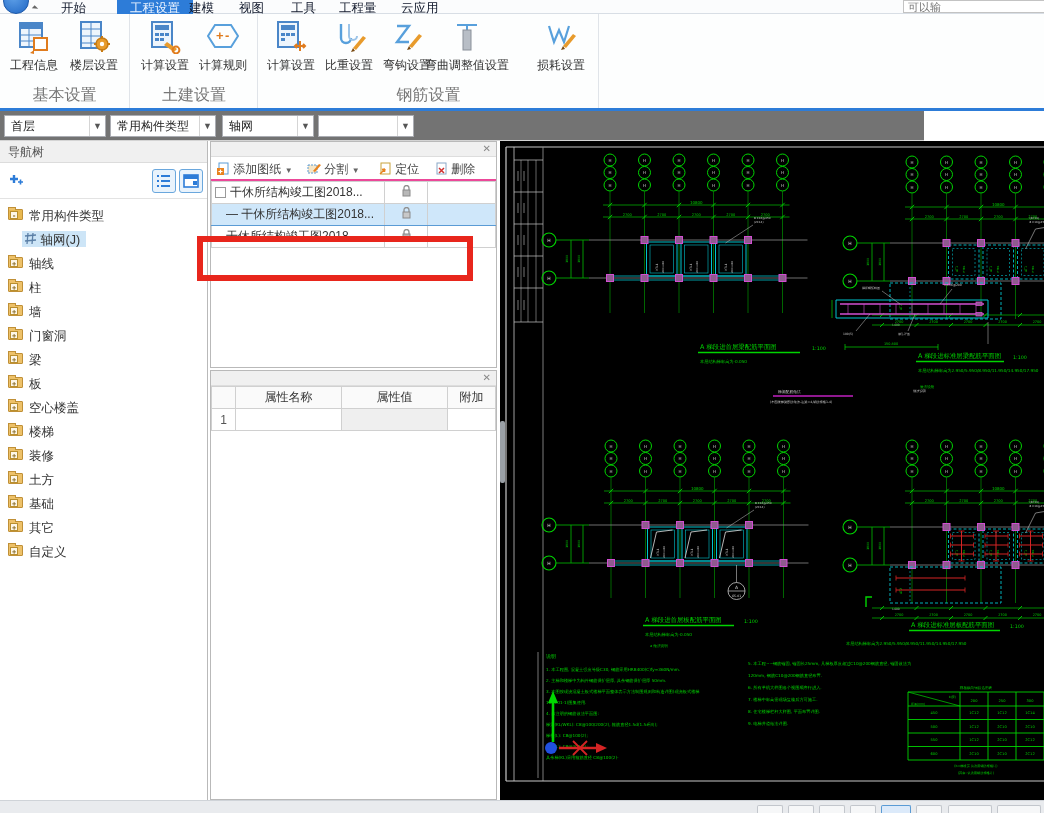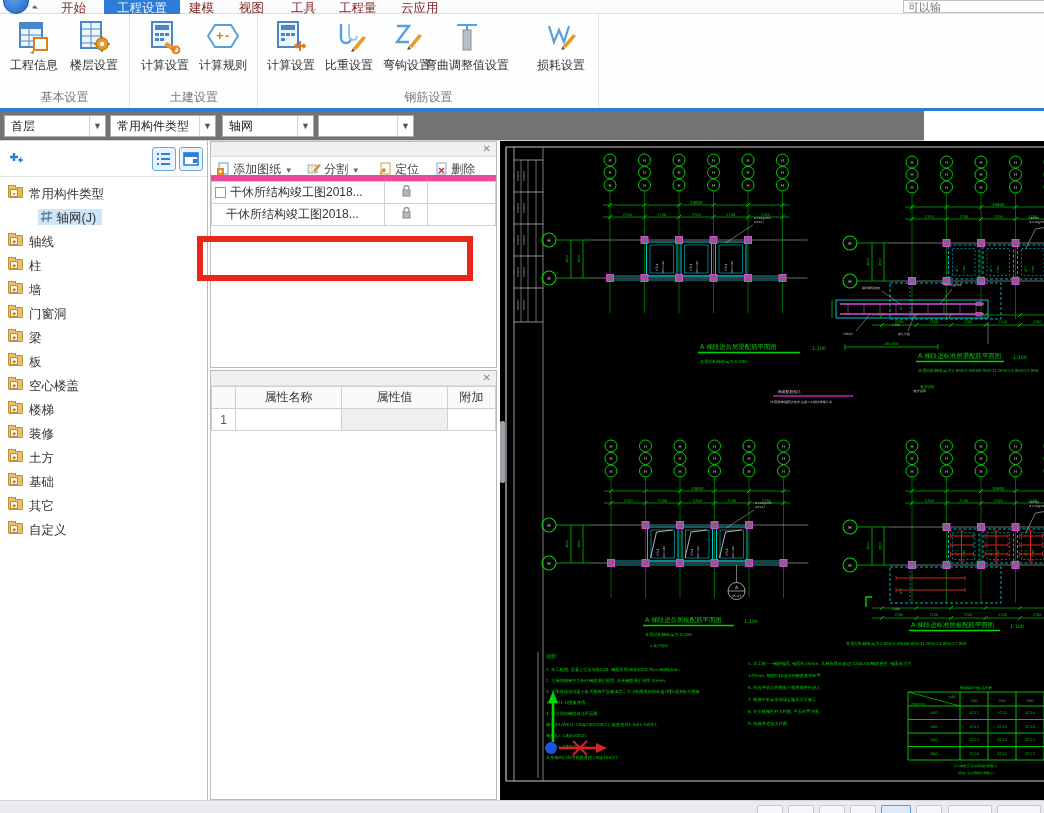--- a/index.html
+++ b/index.html
@@ -3,30 +3,30 @@
 <meta charset="utf-8">
 <style>
   *{margin:0;padding:0;box-sizing:border-box}
   html,body{width:1044px;height:813px;overflow:hidden;background:#fff;
     font-family:"Liberation Sans","DejaVu Sans",sans-serif;font-size:12px;color:#333}
   
   #tabbar{position:absolute;left:0;top:0;width:1044px;height:14px;background:#fbfcfd;border-bottom:1px solid #d8dee5}
   #appbtn{position:absolute;left:3px;top:-12px;width:26px;height:26px;border-radius:50%;
     background:radial-gradient(circle at 40% 35%, #5ea0e8, #1f66c4);border:1px solid #1a57a8}
   #appcaret{position:absolute;left:33px;top:6px;width:0;height:0;border-left:4px solid transparent;border-top:5px solid #666;transform:rotate(-45deg)}
-  .tab{position:absolute;top:0;height:14px;line-height:16px;padding:0 13px;color:#7f1d1d;font-size:12.5px;white-space:nowrap}
+  .tab{position:absolute;top:0;height:14px;line-height:16px;padding:0 13px;color:#0f172a;font-size:12.5px;white-space:nowrap}
   .tab.sel{background:#2d7cd8;color:#eaf3ff}
   #topsearch{position:absolute;left:903px;top:0;width:150px;height:13px;background:#fff;border:1px solid #c3c3c3;
     font-size:11px;color:#9a9a9a;line-height:12px;padding-left:4px;overflow:hidden}
   
   #ribbon{position:absolute;left:0;top:14px;width:1044px;height:94px;background:#fdfefe}
   .rgroup{position:absolute;top:0;height:94px;border-right:1px solid #e0e4e9}
   .rbtn{position:absolute;top:4px;text-align:center;color:#333;font-size:12px}
   .rbtn .ric{display:block;margin:0 auto 3px auto;width:36px;height:36px}
-  .glabel{position:absolute;bottom:2px;width:100%;text-align:center;color:#777;font-size:12px}
+  .glabel{position:absolute;bottom:2px;width:100%;text-align:center;color:#777;font-size:16px}
   #ribbonline{position:absolute;left:0;top:108px;width:1044px;height:3px;background:#2d7cd8}
   
   #combobar{position:absolute;left:0;top:111px;width:924px;height:30px;background:#737373;border-bottom:1px solid #d4d4d4}
   .combo{position:absolute;top:4px;height:22px;background:#fff;border:1px solid #abadb3;font-size:12px;color:#222;
     line-height:20px;padding-left:6px}
   .combo .car{position:absolute;right:0;top:0;width:16px;height:100%;border-left:1px solid #d5d5d5;text-align:center;color:#555;font-size:9px;line-height:20px}
   
   #nav{position:absolute;left:0;top:141px;width:208px;height:659px;background:#fff;border-right:1px solid #b9b9b9}
   #navhdr{height:22px;background:#f0f0f0;border-bottom:1px solid #dcdcdc;line-height:22px;padding-left:8px;color:#555}
   #navtools{height:36px;border-bottom:1px solid #e3e3e3;position:relative}
@@ -37,21 +37,21 @@
   .folder::before{content:'';position:absolute;top:-3px;left:-1px;width:6px;height:2px;background:#edc169;border:1px solid #c09037;border-bottom:none}
   .folder .pm{position:absolute;left:1px;top:1px;width:8px;height:8px;background:#fdf6e8;border:1px solid #b98f2f;font:bold 7px/8px "DejaVu Sans Mono",monospace;color:#7c5f17;text-align:center}
   .selitem{background:#cde5f7;padding:1px 6px 1px 2px}
   
   .panel{position:absolute;left:210px;width:287px;background:#fff;border:1px solid #b9b9b9}
   .phdr{height:15px;background:#f0f0f0;border-bottom:1px solid #ddd;position:relative}
   .pclose{position:absolute;right:5px;top:1px;color:#888;font-size:10px;line-height:12px}
   .ptabs{height:24px;background:#f0f0f0;border-bottom:1px solid #d5d5d5;position:relative}
   .ptab{position:absolute;top:0;height:24px;line-height:24px;padding:0 14px;color:#999}
   .ptab.act{background:#fff;color:#222;font-weight:bold;border-right:1px solid #d5d5d5;border-left:1px solid #d5d5d5}
-  #sheettools{height:24px;line-height:24px;position:relative;font-size:12px;color:#444;border-bottom:6px solid #ec4899}
+  #sheettools{height:24px;line-height:24px;position:relative;font-size:12px;color:#444;border-bottom:2px solid #ec4899}
   .ttool{position:absolute;top:0;white-space:nowrap}
   .ttool .car{font-size:8px;color:#666}
   table.grid{border-collapse:collapse;width:100%;table-layout:fixed;font-size:12px}
   table.grid th,table.grid td{border:1px solid #d0d0d0;height:22px;padding:0 3px;overflow:hidden;white-space:nowrap}
   th.bluehdr{background:#539ad7;color:#fff;font-weight:normal}
   tr.selrow td{background:#cfe7fa;border-top:1px solid #5a9bd5;border-bottom:1px solid #5a9bd5}
   .chk{display:inline-block;width:11px;height:11px;border:1px solid #9a9a9a;background:#fff;vertical-align:-2px;margin-right:4px}
   
   #redbox{position:absolute;left:197px;top:236px;width:276px;height:45px;border:6px solid #e8261c;z-index:50}
   
@@ -62,21 +62,21 @@
   .stub{position:absolute;top:4px;height:9px;background:#f6f7f8;border:1px solid #c2c6cc;border-bottom:none;border-radius:2px 2px 0 0}
   .stub.hl{border-color:#5a9bd5;background:#dceafa}
 </style>
 </head>
 <body>
 
 <div id="tabbar">
   <div id="appbtn"></div>
   <div id="appcaret"></div>
   <span class="tab" style="left:48px">开始</span>
-  <span class="tab sel" style="left:104px">工程设置</span>
+  <span class="tab sel" style="left:117px">工程设置</span>
   <span class="tab" style="left:176px">建模</span>
   <span class="tab" style="left:226px">视图</span>
   <span class="tab" style="left:278px">工具</span>
   <span class="tab" style="left:326px">工程量</span>
   <span class="tab" style="left:388px">云应用</span>
   <input id="topsearch" readonly="" placeholder="可以输" style="">
 </div>
 
 <div id="ribbon">
   <div class="rgroup" style="left:0;width:130px">
@@ -198,20 +198,21 @@
 <div id="ribbonline"></div>
 
 <div id="combobar">
   <div class="combo" style="left:4px;width:102px"><span>首层</span><span class="car">▼</span></div>
   <div class="combo" style="left:110px;width:106px"><span>常用构件类型</span><span class="car">▼</span></div>
   <div class="combo" style="left:222px;width:92px"><span>轴网</span><span class="car">▼</span></div>
   <div class="combo" style="left:318px;width:96px"><span></span><span class="car">▼</span></div>
 </div>
 
 <div id="nav">
+  <div id="navhdr">导航树</div>
   <div id="navtools">
     <svg style="position:absolute;left:6px;top:10px" width="18" height="16" viewBox="0 0 18 16">
       <path d="M4 6 h8 M8 2 v8" stroke="#2d7cd8" stroke-width="2.4"></path>
       <path d="M12 9 h5 M14.5 6.5 v5" stroke="#2d7cd8" stroke-width="1.6"></path>
     </svg>
     <div class="viewbtn" style="left:152px">
       <svg width="22" height="22" viewBox="0 0 22 22">
         <g stroke="#2d7cd8" stroke-width="2">
             <line x1="8" y1="6" x2="17" y2="6"></line>
             <line x1="8" y1="11" x2="17" y2="11"></line>
@@ -229,21 +230,21 @@
         <rect x="4" y="5" width="14" height="12" fill="#fff" stroke="#2d7cd8" stroke-width="1.6"></rect>
         <rect x="4" y="5" width="14" height="4" fill="#2d7cd8"></rect>
           <rect x="13" y="11" width="4" height="4" fill="#2d7cd8"></rect>
       </svg>
     </div>
   </div>
   <div style="padding-top:4px">
     <div class="trow">
       <span class="folder" style="background:#e8b84f"><span class="pm">-</span></span><span class="lbl">常用构件类型</span>
     </div>
-    <div class="trow" style="padding-left:38px">
+    <div class="trow" style="padding-left:22px">
       <span class="selitem"><svg width="13" height="13" viewBox="0 0 13 13" style="vertical-align:-2px">
         <g stroke="#5b7fa6" stroke-width="1.3">
               <line x1="4" y1="1" x2="3" y2="12"></line>
               <line x1="9" y1="1" x2="8" y2="12"></line>
               <line x1="1" y1="4" x2="12" y2="3"></line>
               <line x1="1" y1="9" x2="12" y2="8"></line>
             </g>
       </svg> <span class="lbl">轴网(J)</span></span>
     </div>
     <div class="trow"><span class="folder"><span class="pm">+</span></span><span class="lbl">轴线</span></div>
@@ -302,20 +303,28 @@
         <col style="width:173px">
         <col style="width:43px">
         <col>
       </colgroup>
     <tbody>
     <tr>
       <td><span class="chk"></span><span>干休所结构竣工图2018...</span></td>
       <td style="text-align:center"><svg width="11" height="12" viewBox="0 0 11 12">
               <path d="M3 5 v-2 a2.5 2.5 0 0 1 5 0 v2" fill="none" stroke="#909090" stroke-width="1.3"></path>
               <rect x="2" y="5" width="7" height="6" fill="#b8b8b8" stroke="#8a8a8a"></rect>
+            </svg></td>
+      <td></td>
+    </tr>
+    <tr class="selrow">
+      <td style="padding-left:14px">— <span>干休所结构竣工图2018...</span></td>
+      <td style="text-align:center"><svg width="11" height="12" viewBox="0 0 11 12">
+              <path d="M3 5 v-2 a2.5 2.5 0 0 1 5 0 v2" fill="none" stroke="#909090" stroke-width="1.3"></path>
+              <rect x="2" y="5" width="7" height="6" fill="#c8c8c8" stroke="#8a8a8a"></rect>
             </svg></td>
       <td></td>
     </tr>
     <tr>
       <td style="padding-left:14px"><span>干休所结构竣工图2018...</span></td>
       <td style="text-align:center"><svg width="11" height="12" viewBox="0 0 11 12">
               <path d="M3 5 v-2 a2.5 2.5 0 0 1 5 0 v2" fill="none" stroke="#909090" stroke-width="1.3"></path>
               <rect x="2" y="5" width="7" height="6" fill="#b8b8b8" stroke="#8a8a8a"></rect>
             </svg></td>
       <td></td>

